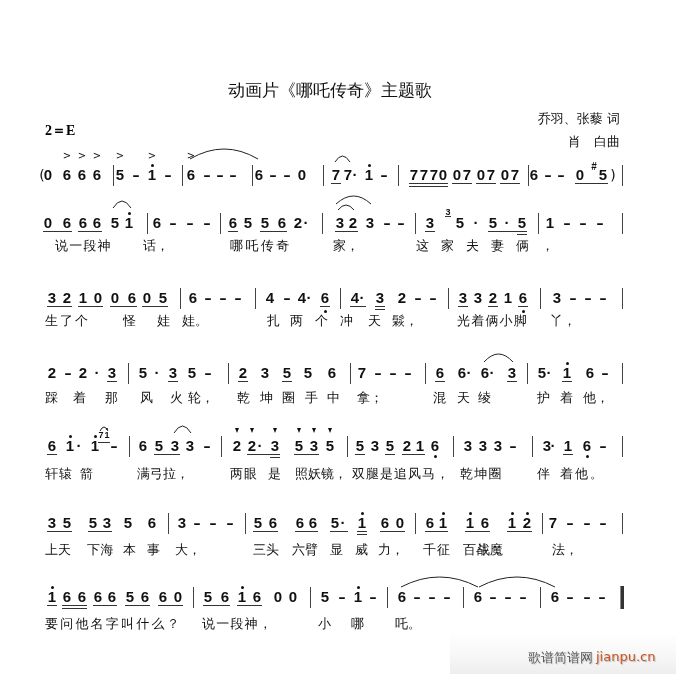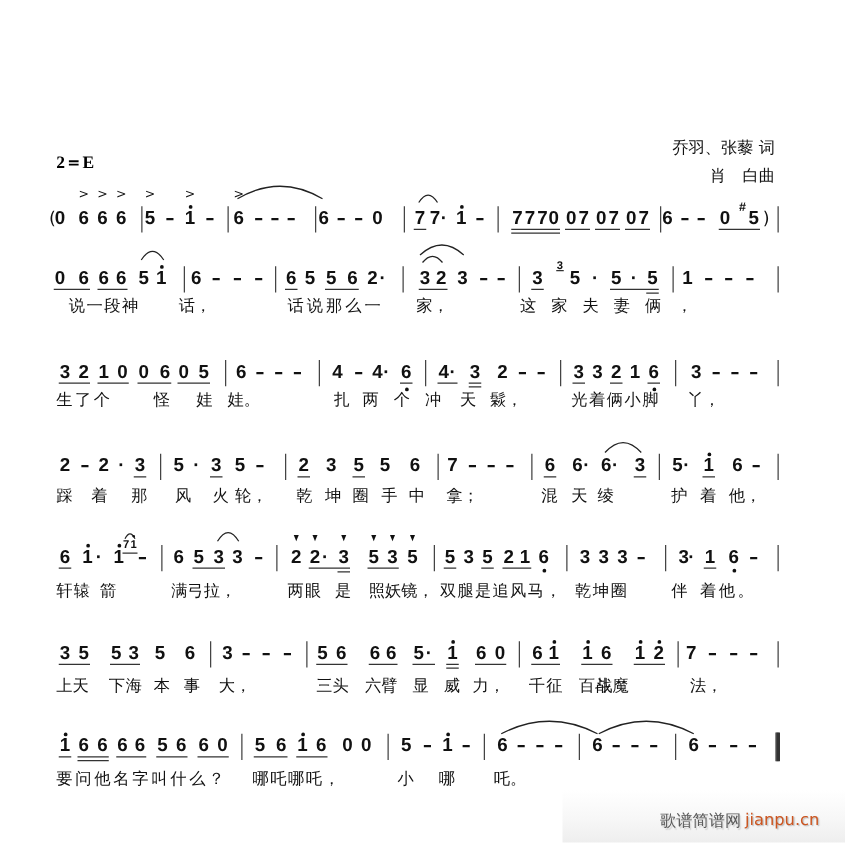--- a/index.html
+++ b/index.html
@@ -22,20 +22,21 @@
 .lyr{position:absolute;font-family:"DejaVu Serif",serif;font-size:13px;line-height:16px;white-space:pre;color:#111;}
 #arcs{position:absolute;left:0;top:0;}
 #watermark{position:absolute;left:450px;top:632px;width:226px;height:42px;background:linear-gradient(180deg,#ffffff 0%,#f7f7f7 55%,#eeeeee 100%);}
 .wm-cn{position:absolute;left:78px;top:18px;font-family:"DejaVu Serif",serif;font-size:13px;line-height:15px;color:#5a5a5a;text-shadow:1px 1px 1px rgba(0,0,0,0.15);}
 .wm-url{position:absolute;left:146px;top:17px;font-family:"DejaVu Sans",sans-serif;font-size:13px;line-height:15px;color:#cc5520;text-shadow:1px 1px 1px rgba(0,0,0,0.25);}
 </style>
 </head>
 <body>
 
 <div id="header">
+  <div class="subtitle">动画片《哪吒传奇》主题歌</div>
   <div class="key">2＝E</div>
   <div class="credit" style="top:111px;">乔羽、张藜 词</div>
   <div class="credit" style="top:134px;">肖　白曲</div>
 </div>
 
 <div id="score">
   <svg id="arcs" width="676" height="674">
       <path d="M190 159 Q224 139 258 159" fill="none" stroke="#222" stroke-width="1"></path>
       <path d="M335 162 Q342.5 150 350 162" fill="none" stroke="#222" stroke-width="1"></path>
       <path d="M113 208 Q122 194 131 208" fill="none" stroke="#222" stroke-width="1"></path>
@@ -154,21 +155,21 @@
       <div class="beam" style="left: 78px; width: 24px; top: 231px;"></div>
       <div class="beam" style="left: 228px; width: 10px; top: 231px;"></div>
       <div class="beam" style="left: 260px; width: 27px; top: 231px;"></div>
       <div class="beam" style="left: 335px; width: 23px; top: 231px;"></div>
       <div class="beam" style="left: 425px; width: 10px; top: 231px;"></div>
       <div class="beam" style="left: 488px; width: 39px; top: 231px;"></div>
       <div class="beam" style="left: 517px; width: 10px; top: 234px;"></div>
       <div class="beam" style="left: 445px; width: 6px; top: 216px;"></div>
       <span class="lyr" style="left: 55px; top: 238px; letter-spacing: 1.2px;">说一段神</span>
       <span class="lyr" style="left: 143px; top: 238px; letter-spacing: 0px;">话，</span>
-      <span class="lyr" style="left: 230px; top: 238px; letter-spacing: 2.4px;">话说那么一</span>
+      <span class="lyr" style="left: 230px; top: 238px; letter-spacing: 2.4px;">哪吒传奇</span>
       <span class="lyr" style="left: 333px; top: 238px; letter-spacing: 0px;">家，</span>
       <span class="lyr" style="left: 416px; top: 238px; letter-spacing: 12px;">这家夫妻俩，</span>
     </div>
     <div class="staff-row">
       <span class="n" style="left: 52px; top: 290px; transform: translateX(-50%);">3</span>
       <span class="n" style="left: 67px; top: 290px; transform: translateX(-50%);">2</span>
       <span class="n" style="left: 83px; top: 290px; transform: translateX(-50%);">1</span>
       <span class="n" style="left: 98px; top: 290px; transform: translateX(-50%);">0</span>
       <span class="n" style="left: 115px; top: 290px; transform: translateX(-50%);">0</span>
       <span class="n" style="left: 132px; top: 290px; transform: translateX(-50%);">6</span>
@@ -476,21 +477,21 @@
       <div class="bar final" style="left: 621px; top: 586px; height: 23px; width: 3px;"></div>
       <div class="beam" style="left: 47px; width: 10px; top: 605px;"></div>
       <div class="beam" style="left: 62px; width: 25px; top: 605px;"></div>
       <div class="beam" style="left: 62px; width: 25px; top: 608px;"></div>
       <div class="beam" style="left: 93px; width: 24px; top: 605px;"></div>
       <div class="beam" style="left: 125px; width: 25px; top: 605px;"></div>
       <div class="beam" style="left: 158px; width: 25px; top: 605px;"></div>
       <div class="beam" style="left: 203px; width: 27px; top: 605px;"></div>
       <div class="beam" style="left: 237px; width: 25px; top: 605px;"></div>
       <span class="lyr" style="left: 45px; top: 616px; letter-spacing: 2.2px;">要问他名字叫什么？</span>
-      <span class="lyr" style="left: 202px; top: 616px; letter-spacing: 1.2px;">哪吒哪吒，</span>
+      <span class="lyr" style="left: 202px; top: 616px; letter-spacing: 1.2px;">说一段神，</span>
       <span class="lyr" style="left: 318px; top: 616px; letter-spacing: 0px;">小</span>
       <span class="lyr" style="left: 351px; top: 616px; letter-spacing: 0px;">哪</span>
       <span class="lyr" style="left: 395px; top: 616px; letter-spacing: 0px;">吒。</span>
     </div>
   </div>
 
 <div id="watermark">
   <span class="wm-cn">歌谱简谱网</span>
   <span class="wm-url">jianpu.cn</span>
 </div>

